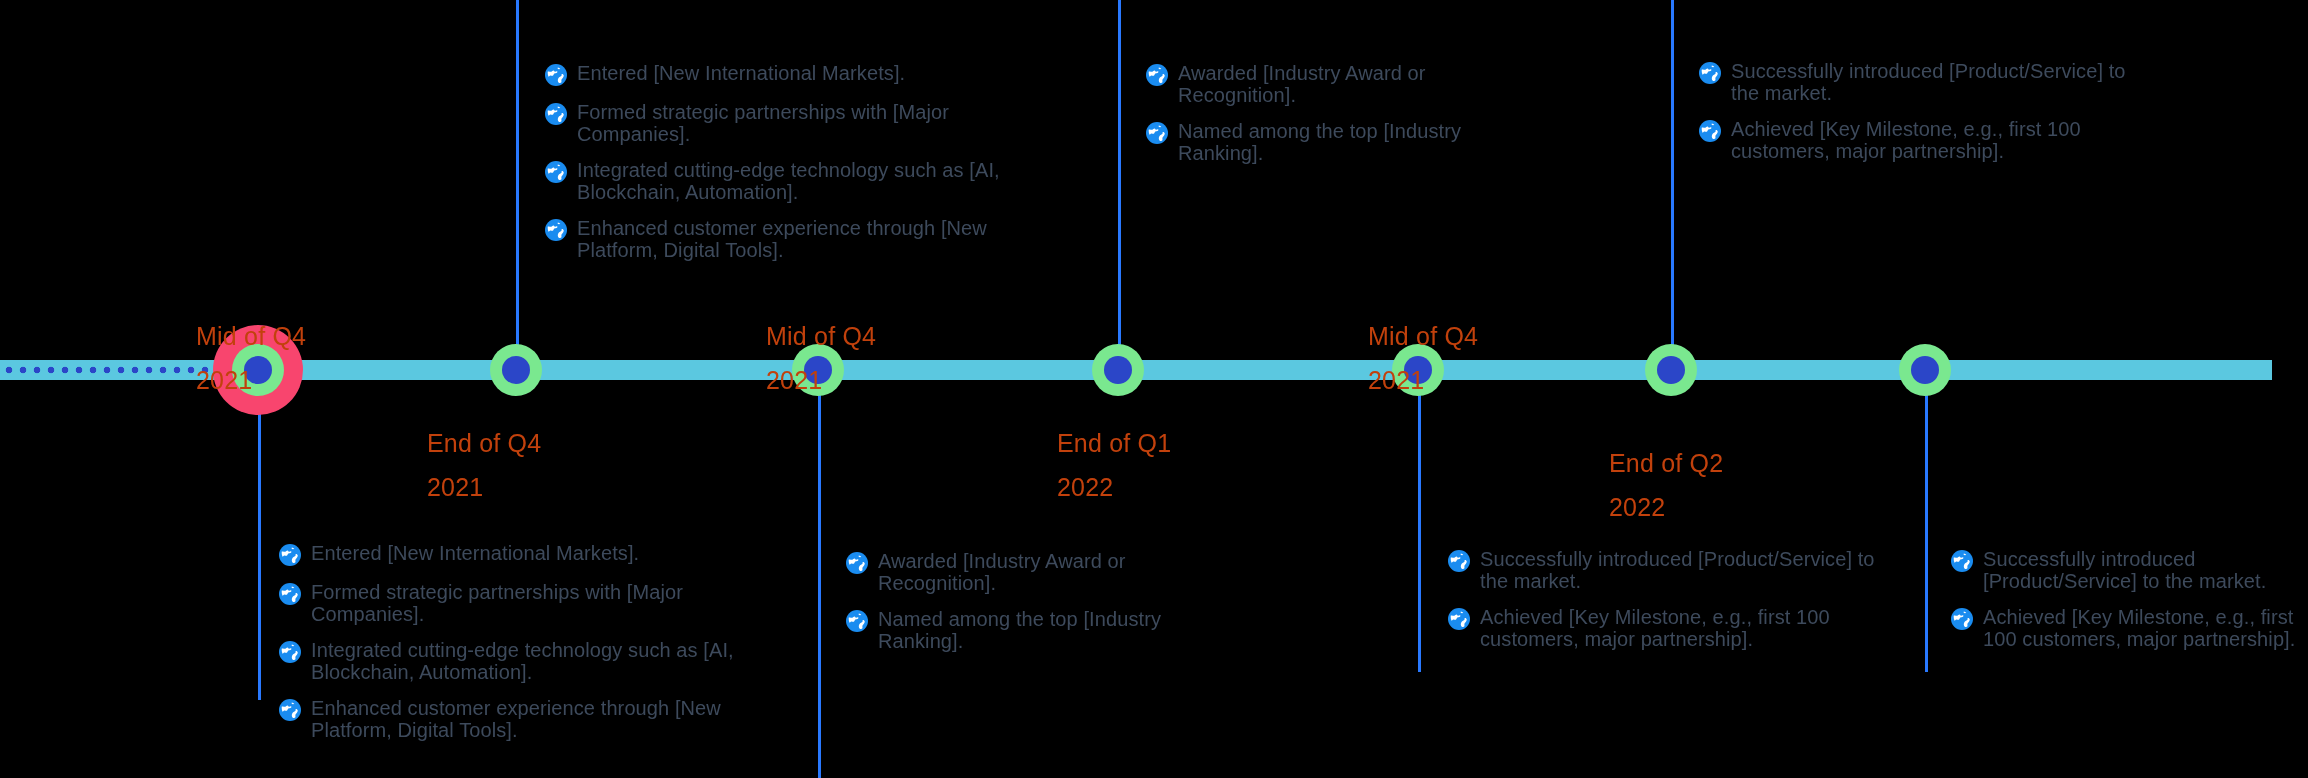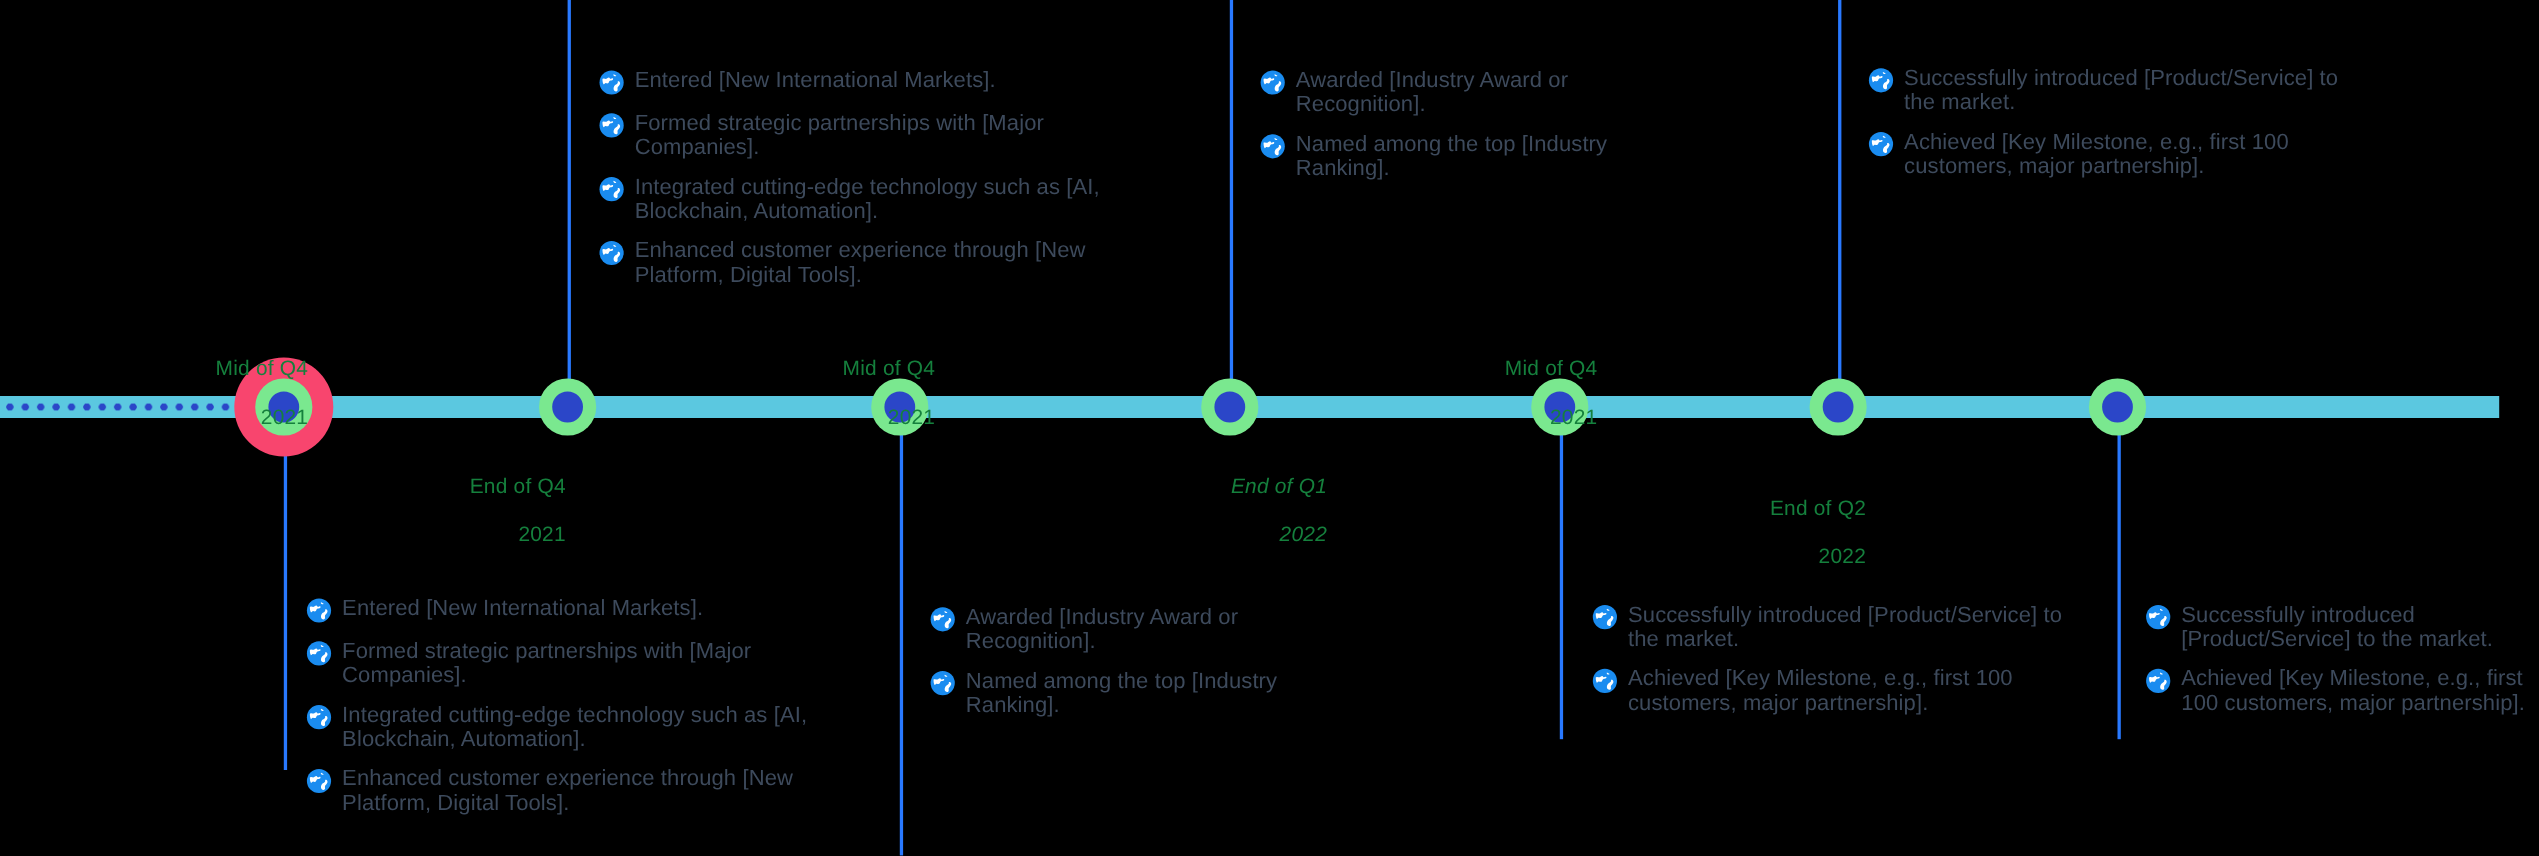--- a/index.html
+++ b/index.html
@@ -75,26 +75,26 @@
   
   .connector {
     position: absolute;
     width: 3px;
     background: #2979ff;
   }
 
   
   .date-label {
     position: absolute;
-    color: #15803d;
-    font-size: 19px;
+    color: #c2410c;
+    font-size: 25px;
     line-height: 22px;
     letter-spacing: 0.2px;
     white-space: pre-line;
-    text-align: right;
+    text-align: left;
   }
 
   
   .block {
     position: absolute;
   }
   .bullet {
     display: flex;
     align-items: flex-start;
     margin-bottom: 14px;
@@ -166,21 +166,21 @@
     <div>2021</div>
   </div>
   <div class="date-label" style="left:427px; top:410px;">
     <div>End of Q4</div>
     <div>2021</div>
   </div>
   <div class="date-label" style="left:766px; top:303px;">
     <div>Mid of Q4</div>
     <div>2021</div>
   </div>
-  <div class="date-label" style="left:1119px; top:410px;font-style:italic;">
+  <div class="date-label" style="left:1057px; top:410px;">
     <div>End of Q1</div>
     <div>2022</div>
   </div>
   <div class="date-label" style="left:1368px; top:303px;">
     <div>Mid of Q4</div>
     <div>2021</div>
   </div>
   <div class="date-label" style="left:1609px; top:430px;">
     <div>End of Q2</div>
     <div>2022</div>

